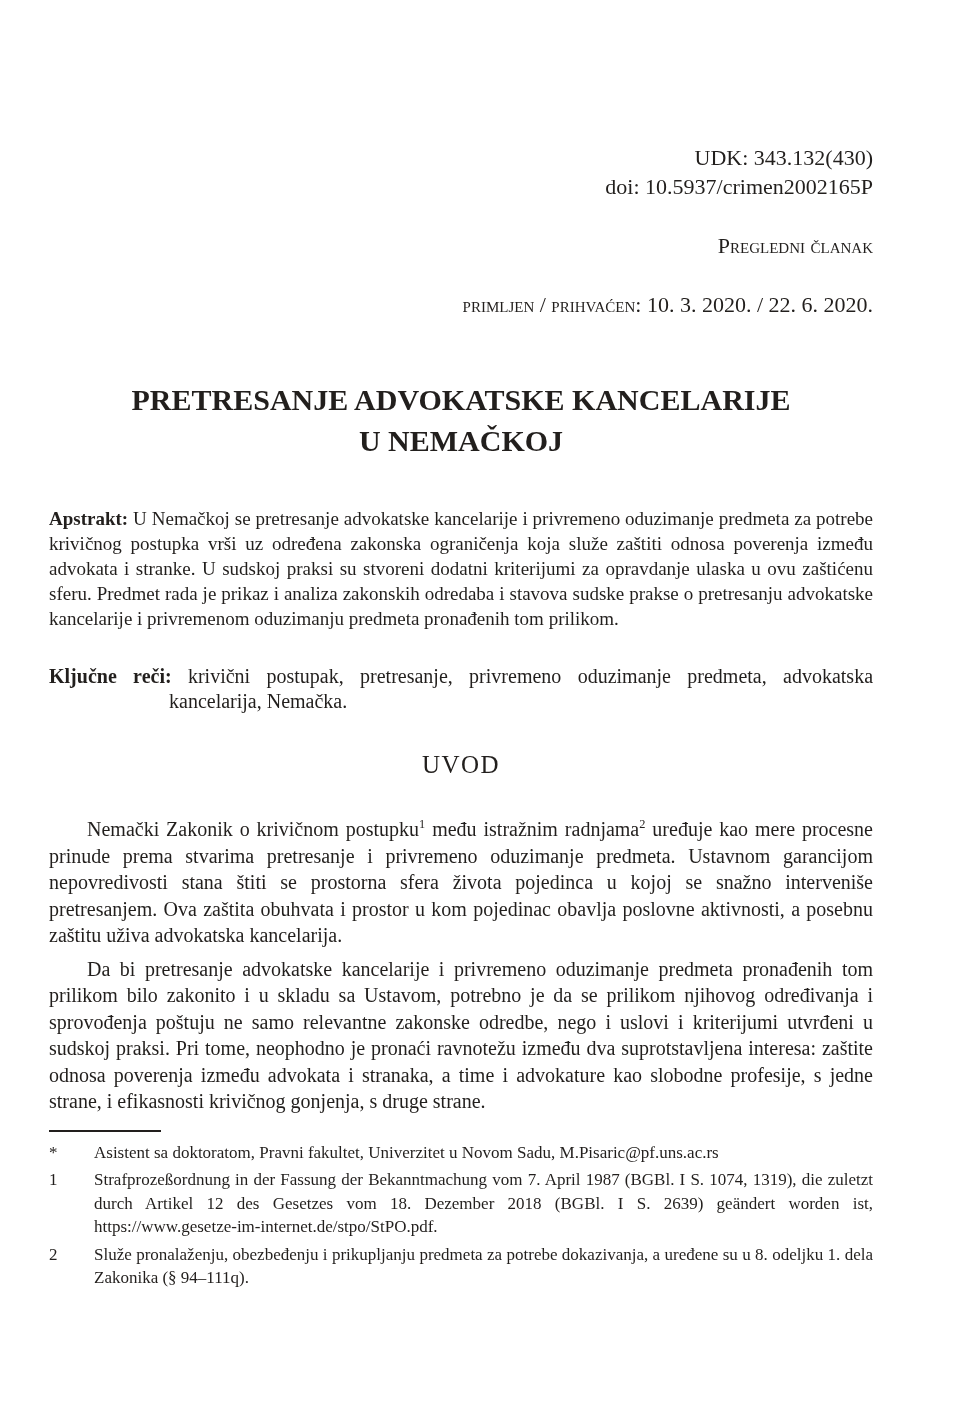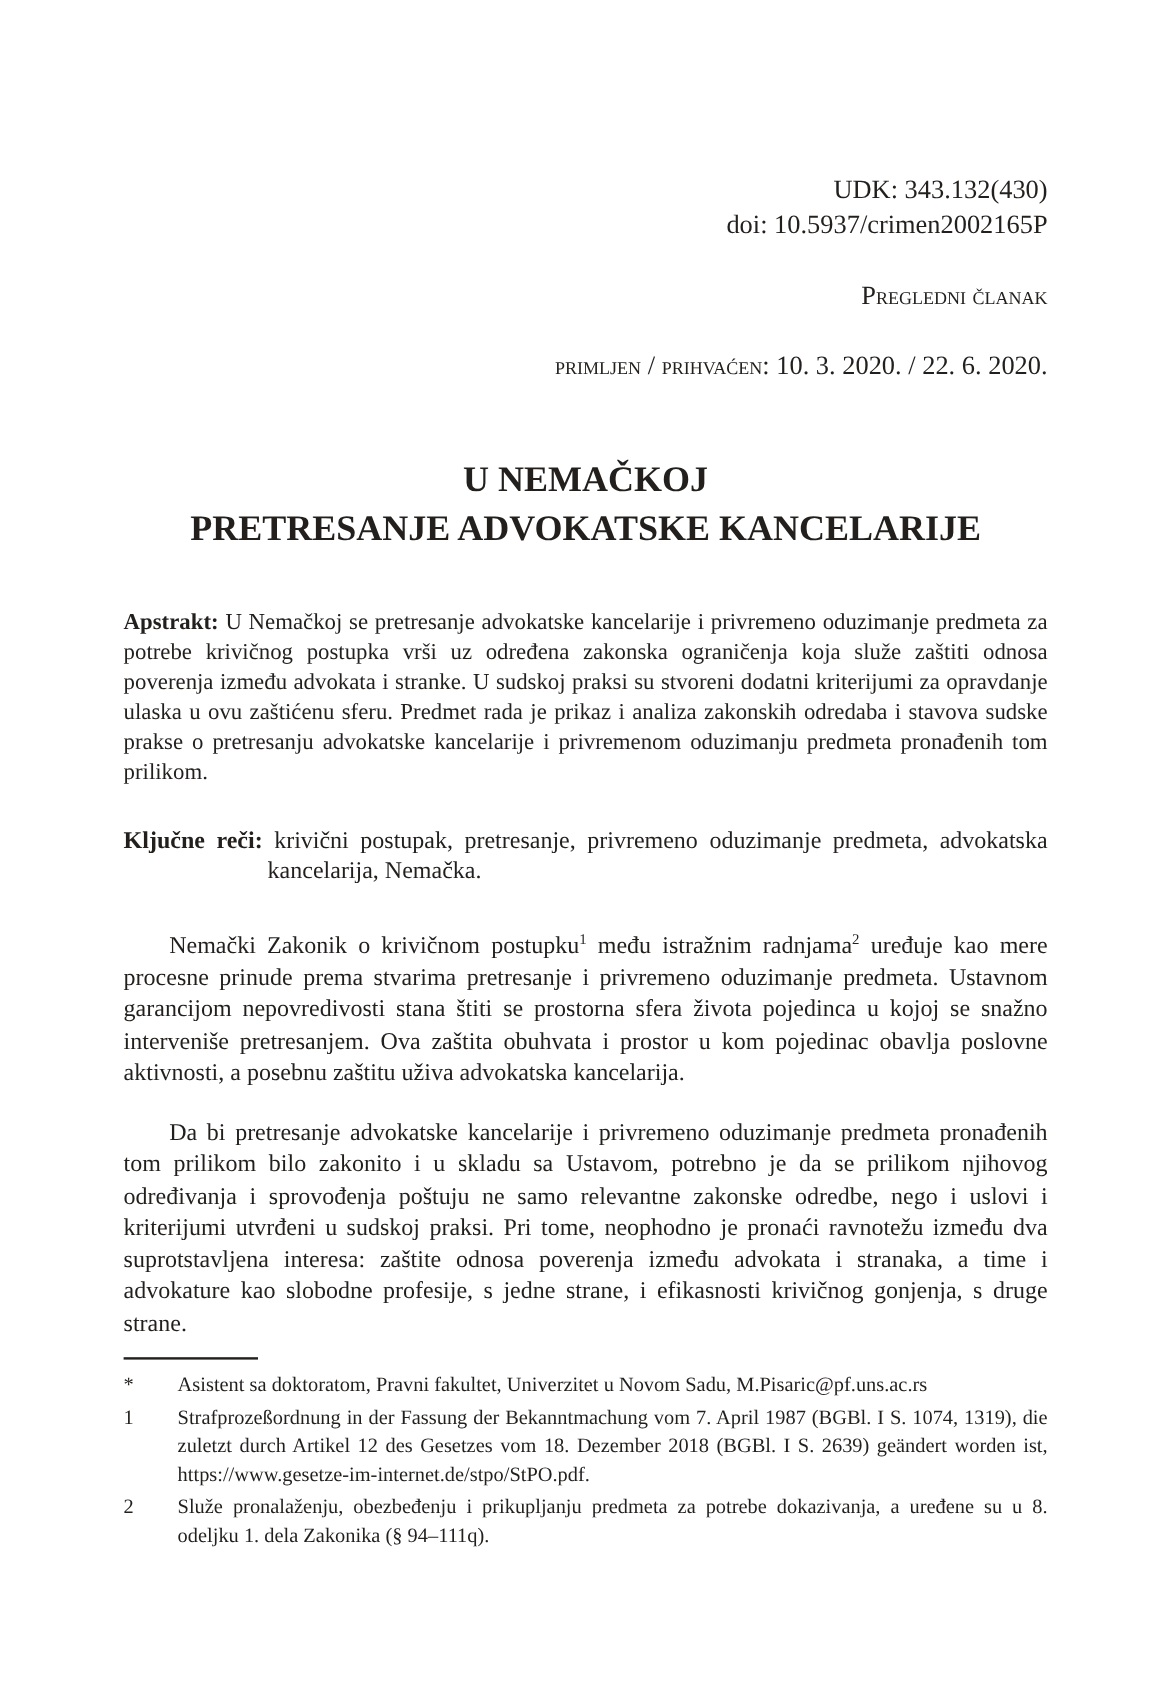--- a/index.html
+++ b/index.html
@@ -4,21 +4,21 @@
 <style>
   html, body { margin: 0; padding: 0; background: #ffffff; }
   .page {
     position: relative;
     width: 975px;
     height: 1418px;
     box-sizing: border-box;
     background: #ffffff;
     color: #221f1d;
     font-family: "Liberation Serif", "DejaVu Serif", serif;
-    padding: 143px 102px 0 103px;
+    padding: 143px 102px 0 49px;
     overflow: hidden;
   }
   
   .meta {
     text-align: right;
     font-size: 22px;
     line-height: 29px;
   }
   .smallcaps { font-variant: small-caps; margin-top: 30px; }
   
@@ -64,21 +64,21 @@
     font-weight: normal;
   }
   
   .body-para {
     font-size: 20px;
     line-height: 26.5px;
     text-align: justify;
     text-indent: 38px;
   }
   .p1 { margin-top: 36px; }
-  .p2 { margin-top: 23px; }
+  .p2 { margin-top: 7px; }
   .fn-ref {
     font-size: 0.62em;
     vertical-align: super;
     line-height: 0;
   }
   
   .fn-rule {
     margin-top: 15px;
     width: 112px;
     height: 0;
@@ -100,34 +100,35 @@
 
   <div class="meta">
     <div>UDK: 343.132(430)</div>
     <div>doi: 10.5937/crimen2002165P</div>
     <div class="smallcaps">Pregledni članak</div>
     <div class="smallcaps">primljen / prihvaćen: 10. 3. 2020. / 22. 6. 2020.</div>
   </div>
 
 
   <div class="title">
+    <div>PRETRESANJE ADVOKATSKE KANCELARIJE</div>
     <div>U NEMAČKOJ</div>
-    <div>PRETRESANJE ADVOKATSKE KANCELARIJE</div>
   </div>
 
   <div class="abstract">
     <span class="lead-label">Apstrakt:</span>
     <span>U Nemačkoj se pretresanje advokatske kancelarije i privremeno oduzimanje predmeta za potrebe krivičnog postupka vrši uz određena zakonska ograničenja koja služe zaštiti odnosa poverenja između advokata i stranke. U sudskoj praksi su stvoreni dodatni kriterijumi za opravdanje ulaska u ovu zaštićenu sferu. Predmet rada je prikaz i analiza zakonskih odredaba i stavova sudske prakse o pretresanju advokatske kancelarije i privremenom oduzimanju predmeta pronađenih tom prilikom.</span>
   </div>
 
   <div class="keywords">
     <span class="lead-label">Ključne reči:</span>
     <span>krivični postupak, pretresanje, privremeno oduzimanje predmeta, advokatska kancelarija, Nemačka.</span>
   </div>
 
+  <div class="section-heading">UVOD</div>
 
   <div class="body-para p1">
     <span>Nemački Zakonik o krivičnom postupku</span><span class="fn-ref">1</span><span> među istražnim radnjama</span><span class="fn-ref">2</span><span> uređuje kao mere procesne prinude prema stvarima pretresanje i privremeno oduzimanje predmeta. Ustavnom garancijom nepovredivosti stana štiti se prostorna sfera života pojedinca u kojoj se snažno interveniše pretresanjem. Ova zaštita obuhvata i prostor u kom pojedinac obavlja poslovne aktivnosti, a posebnu zaštitu uživa advokatska kancelarija.</span>
   </div>
 
   <div class="body-para p2">Da bi pretresanje advokatske kancelarije i privremeno oduzimanje predmeta pronađenih tom prilikom bilo zakonito i u skladu sa Ustavom, potrebno je da se prilikom njihovog određivanja i sprovođenja poštuju ne samo relevantne zakonske odredbe, nego i uslovi i kriterijumi utvrđeni u sudskoj praksi. Pri tome, neophodno je pronaći ravnotežu između dva suprotstavljena interesa: zaštite odnosa poverenja između advokata i stranaka, a time i advokature kao slobodne profesije, s jedne strane, i efikasnosti krivičnog gonjenja, s druge strane.</div>
 
   <div class="fn-rule"></div>
 
   <div class="footnotes">

